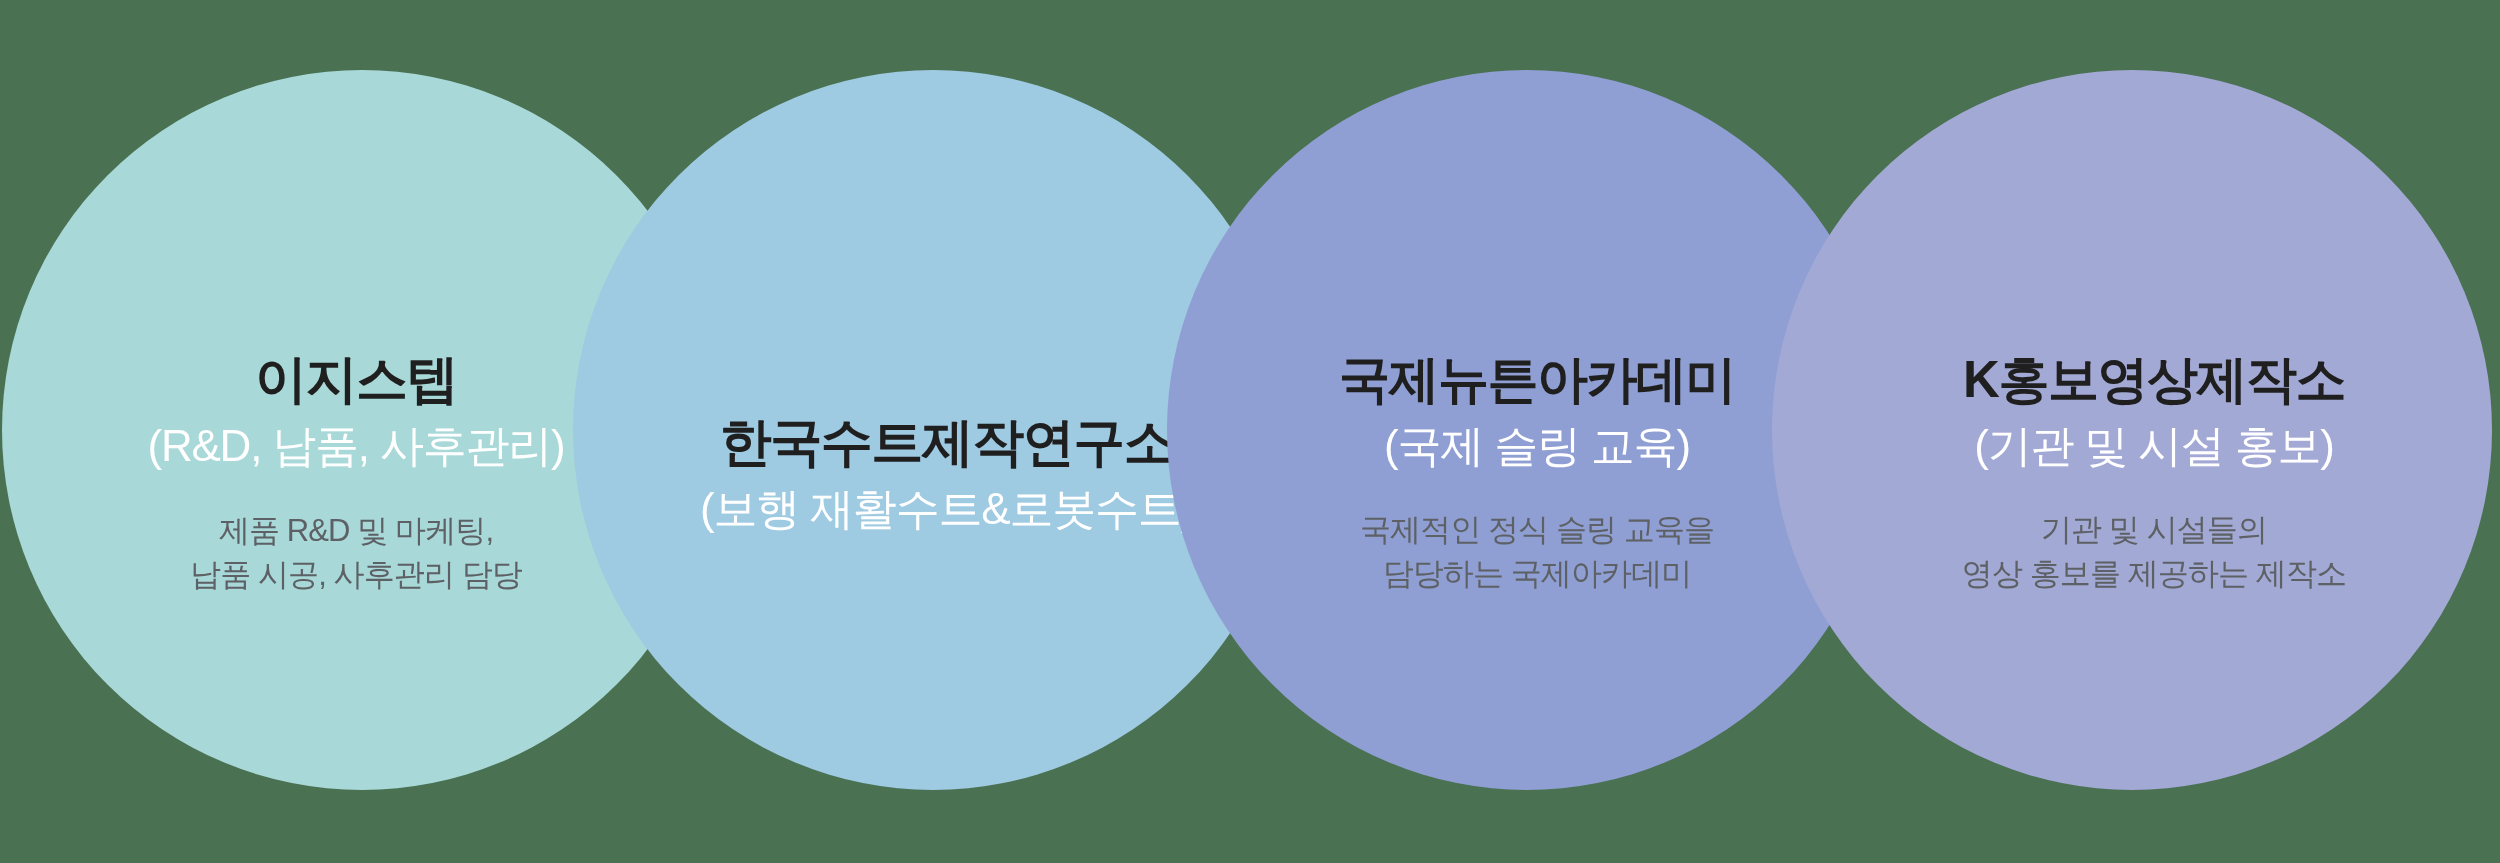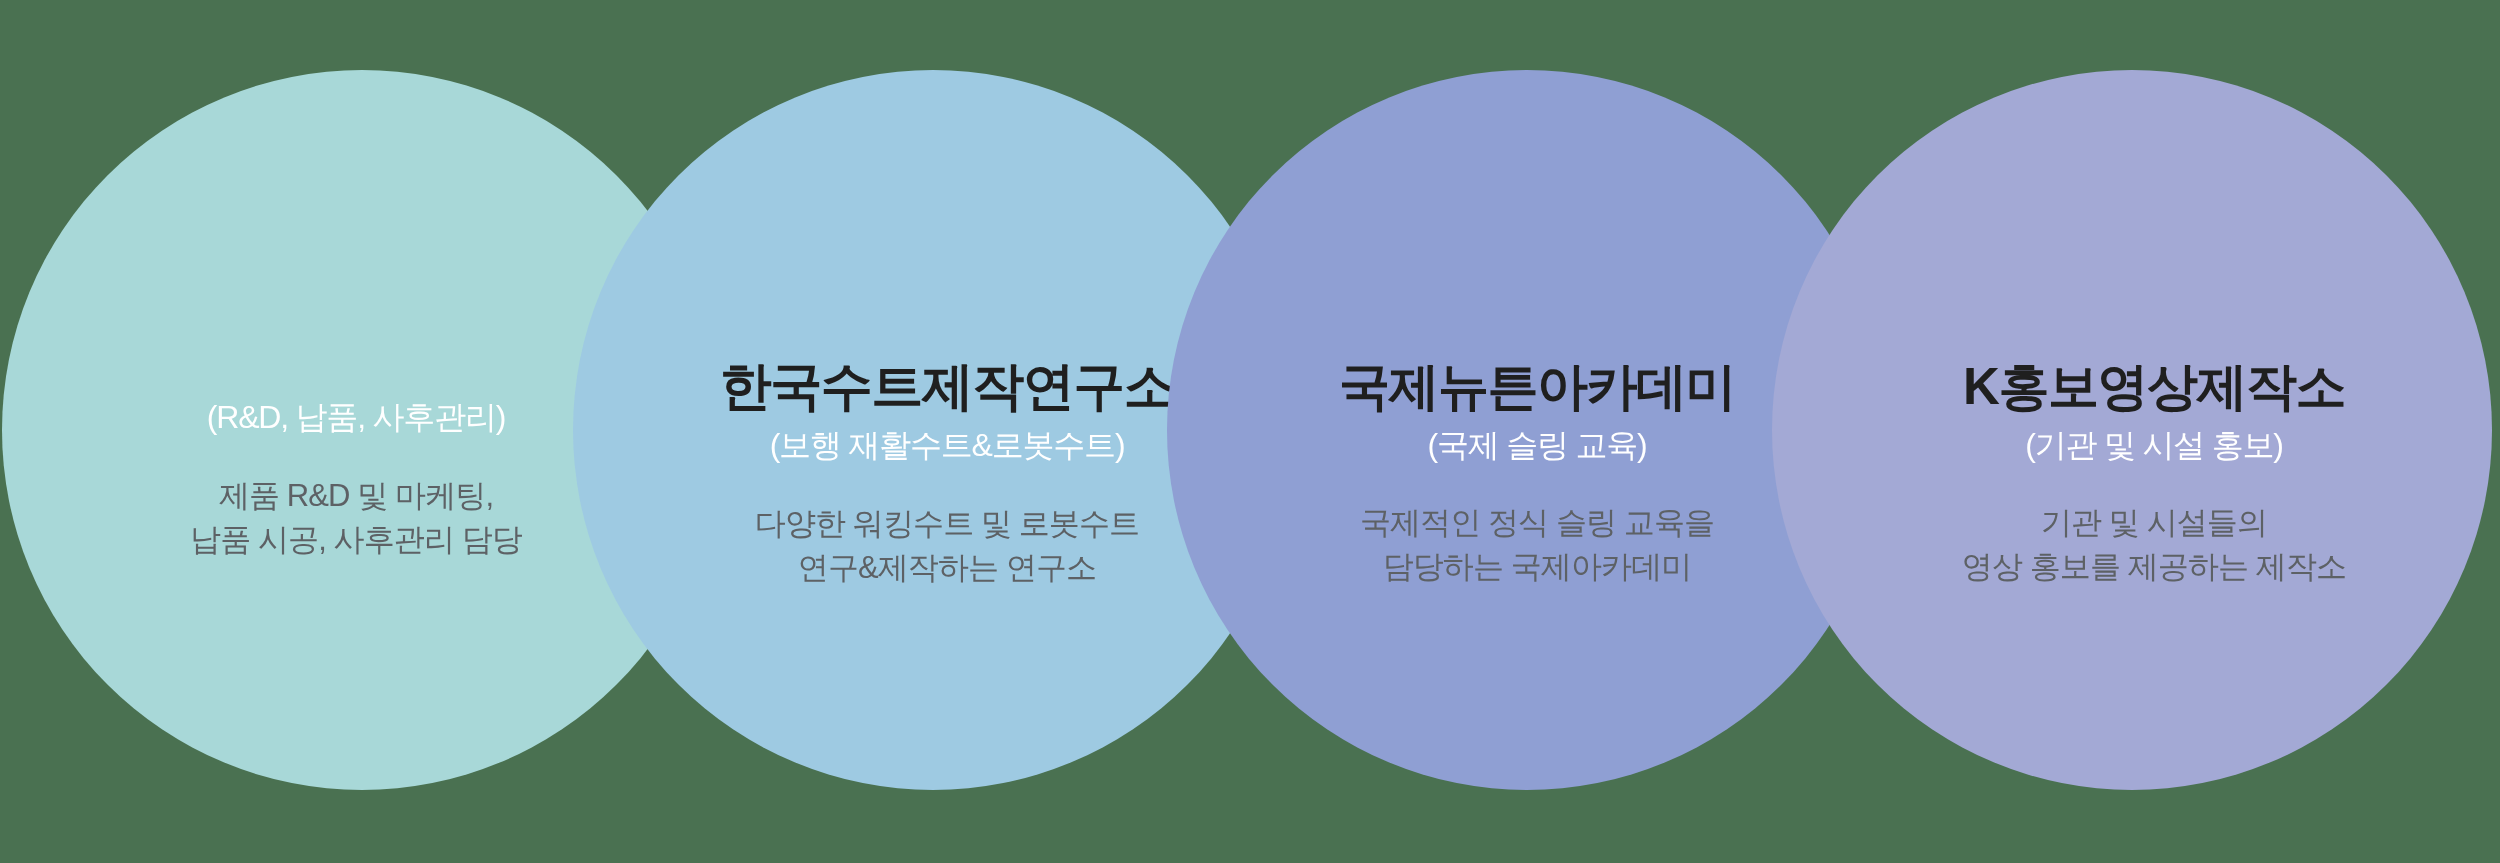--- a/index.html
+++ b/index.html
@@ -37,21 +37,21 @@
   }
   .c-title {
     font-size: 52px;
     font-weight: 700;
     color: #1f1f1f;
     letter-spacing: -1.5px;
     line-height: 1.08;
     white-space: nowrap;
   }
   .c-subtitle {
-    font-size: 32px;
+    font-size: 44px;
     font-weight: 400;
     color: #ffffff;
     letter-spacing: -1.2px;
     line-height: 1.12;
     margin-top: 14px;
     white-space: nowrap;
   }
   .c-desc {
     font-size: 31px;
     font-weight: 400;
@@ -77,32 +77,31 @@
   #circle-3 .c-title { font-size: 51px; }
   #circle-4 .c-title { font-size: 51px; }
 </style>
 </head>
 <body style="background: rgb(74, 113, 81);">
 
 <div id="venn-stage" style="background: rgb(74, 113, 81);">
 
   <div class="circle" id="circle-1" style="background: rgb(168, 216, 216);">
     <div class="circle-inner">
+      <div class="c-title">이지스텝</div>
       <div class="c-subtitle">(R&amp;D, 납품, 사후관리)</div>
       <div class="c-desc">제품 R&amp;D 및 마케팅,
 납품 시공, 사후관리 담당</div>
     </div>
   </div>
 
   <div class="circle" id="circle-2" style="background: rgb(158, 202, 226);">
     <div class="circle-inner">
       <div class="c-title">한국수트제작연구소</div>
       <div class="c-subtitle">(보행 재활수트&amp;로봇수트)</div>
-      <div class="c-desc">다양한 워킹수트 및 로봇수트
-연구&amp;제작하는 연구소</div>
     </div>
   </div>
 
   <div class="circle" id="circle-3" style="background: rgb(143, 159, 211);">
     <div class="circle-inner">
       <div class="c-title">국제뉴튼아카데미</div>
       <div class="c-subtitle">(국제 슬링 교육)</div>
       <div class="c-desc">국제적인 정식 슬링 교육을
 담당하는 국제아카데미</div>
     </div>

